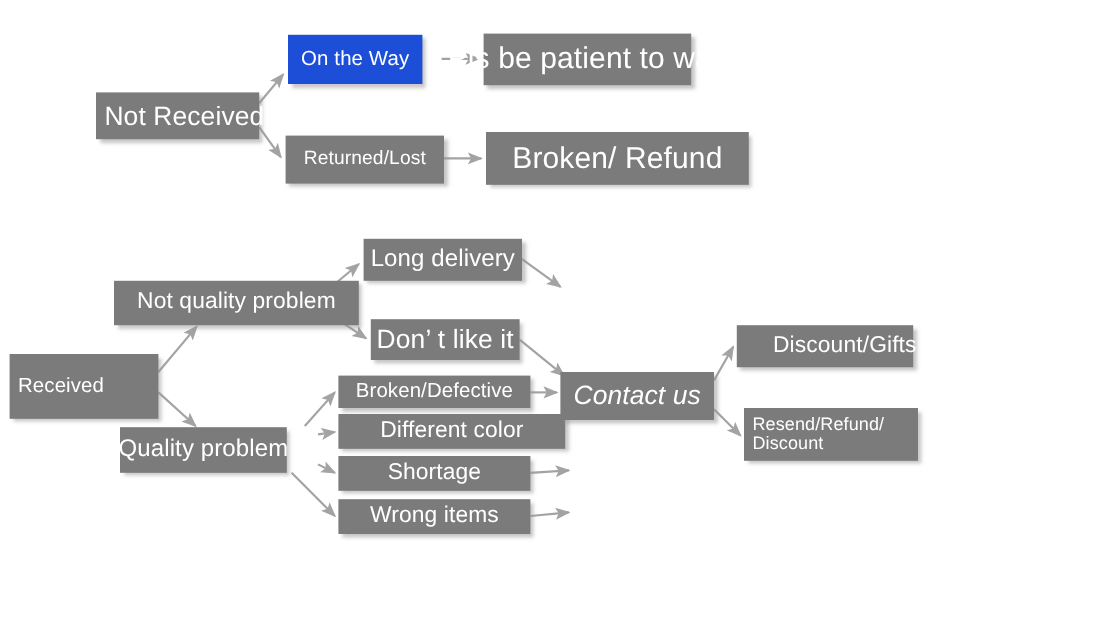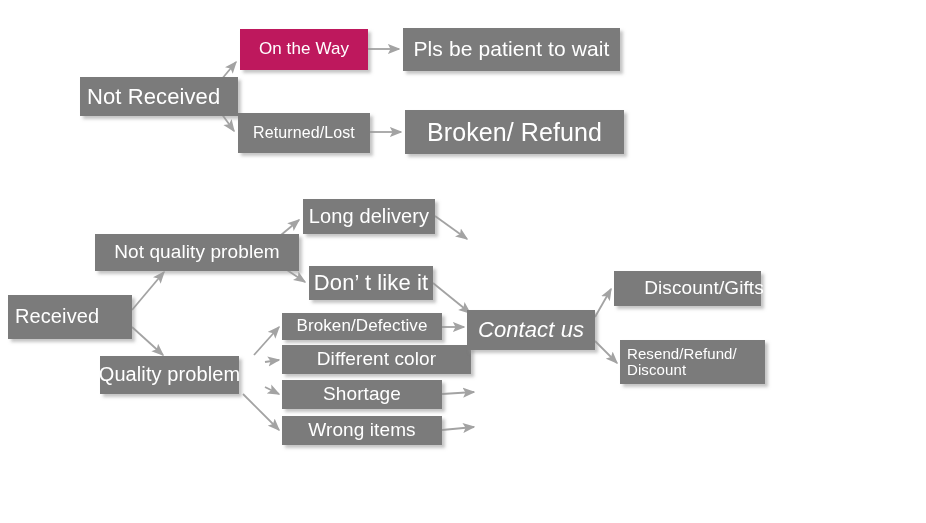--- a/index.html
+++ b/index.html
@@ -71,26 +71,26 @@
         <polyline points="243,394 279,430" fill="none" stroke="#a3a3a3" stroke-width="1.8" marker-end="url(#arrowhead)"></polyline>
         <polyline points="442,327 464,327" fill="none" stroke="#a3a3a3" stroke-width="1.8" marker-end="url(#arrowhead)"></polyline>
         <polyline points="442,359 470,355" fill="none" stroke="#a3a3a3" stroke-width="1.8" marker-end="url(#arrowhead)"></polyline>
         <polyline points="442,394 474,392" fill="none" stroke="#a3a3a3" stroke-width="1.8" marker-end="url(#arrowhead)"></polyline>
         <polyline points="442,430 474,427" fill="none" stroke="#a3a3a3" stroke-width="1.8" marker-end="url(#arrowhead)"></polyline>
         <polyline points="595,317 611,289" fill="none" stroke="#a3a3a3" stroke-width="1.8" marker-end="url(#arrowhead)"></polyline>
         <polyline points="595,341 617,363" fill="none" stroke="#a3a3a3" stroke-width="1.8" marker-end="url(#arrowhead)"></polyline>
       </g>
   </svg>
   <div id="nodes-layer">
-      <div class="node left-align" style="left: 80px; top: 77px; width: 158px; height: 39px; font-size: 22px; background: rgb(123, 123, 123); color: rgb(255, 255, 255);">Not Received</div>
-      <div class="node" style="left: 240px; top: 29px; width: 128px; height: 41px; font-size: 17px; background: #be185d; color: rgb(255, 255, 255); text-align: center;">On the Way</div>
-      <div class="node" style="left: 403px; top: 28px; width: 217px; height: 43px; font-size: 21px; background: rgb(123, 123, 123); color: rgb(255, 255, 255); text-align: center;">Pls be patient to wait</div>
+      <div class="node left-align" style="left: 80px; top: 77px; width: 136px; height: 39px; font-size: 22px; background: rgb(123, 123, 123); color: rgb(255, 255, 255);">Not Received</div>
+      <div class="node" style="left: 240px; top: 29px; width: 112px; height: 41px; font-size: 17px; background: #1d4ed8; color: rgb(255, 255, 255); text-align: center;">On the Way</div>
+      <div class="node" style="left: 403px; top: 28px; width: 173px; height: 43px; font-size: 25px; background: rgb(123, 123, 123); color: rgb(255, 255, 255); text-align: center;">Pls be patient to wait</div>
       <div class="node" style="left: 238px; top: 113px; width: 132px; height: 40px; font-size: 16px; background: rgb(123, 123, 123); color: rgb(255, 255, 255);">Returned/Lost</div>
       <div class="node" style="left: 405px; top: 110px; width: 219px; height: 44px; font-size: 25px; background: rgb(123, 123, 123); color: rgb(255, 255, 255);">Broken/ Refund</div>
-      <div class="node left-align" style="left: 8px; top: 295px; width: 124px; height: 44px; font-size: 20px; background: rgb(123, 123, 123); color: rgb(255, 255, 255);">Received</div>
+      <div class="node left-align" style="left: 8px; top: 295px; width: 124px; height: 54px; font-size: 17px; background: rgb(123, 123, 123); color: rgb(255, 255, 255);">Received</div>
       <div class="node" style="left: 95px; top: 234px; width: 204px; height: 37px; font-size: 19px; background: rgb(123, 123, 123); color: rgb(255, 255, 255);">Not quality problem</div>
       <div class="node" style="left: 100px; top: 356px; width: 139px; height: 38px; font-size: 20px; background: rgb(123, 123, 123); color: rgb(255, 255, 255);">Quality problem</div>
       <div class="node" style="left: 303px; top: 199px; width: 132px; height: 35px; font-size: 20px; background: rgb(123, 123, 123); color: rgb(255, 255, 255);">Long delivery</div>
       <div class="node" style="left: 309px; top: 266px; width: 124px; height: 34px; font-size: 22px; background: rgb(123, 123, 123); color: rgb(255, 255, 255);">Don’ t like it</div>
       <div class="node" style="left: 282px; top: 313px; width: 160px; height: 27px; font-size: 17px; background: rgb(123, 123, 123); color: rgb(255, 255, 255);">Broken/Defective</div>
       <div class="node" style="left: 282px; top: 345px; width: 189px; height: 29px; font-size: 19px; background: rgb(123, 123, 123); color: rgb(255, 255, 255);">Different color</div>
       <div class="node" style="left: 282px; top: 380px; width: 160px; height: 29px; font-size: 19px; background: rgb(123, 123, 123); color: rgb(255, 255, 255);">Shortage</div>
       <div class="node" style="left: 282px; top: 416px; width: 160px; height: 29px; font-size: 19px; background: rgb(123, 123, 123); color: rgb(255, 255, 255);">Wrong items</div>
       <div class="node" style="left: 467px; top: 310px; width: 128px; height: 40px; font-size: 22px; background: rgb(123, 123, 123); color: rgb(255, 255, 255); font-style: italic;">Contact us</div>
       <div class="node" style="left: 614px; top: 271px; width: 147px; height: 35px; font-size: 19px; background: rgb(123, 123, 123); color: rgb(255, 255, 255); padding-left: 33px;">Discount/Gifts</div>

